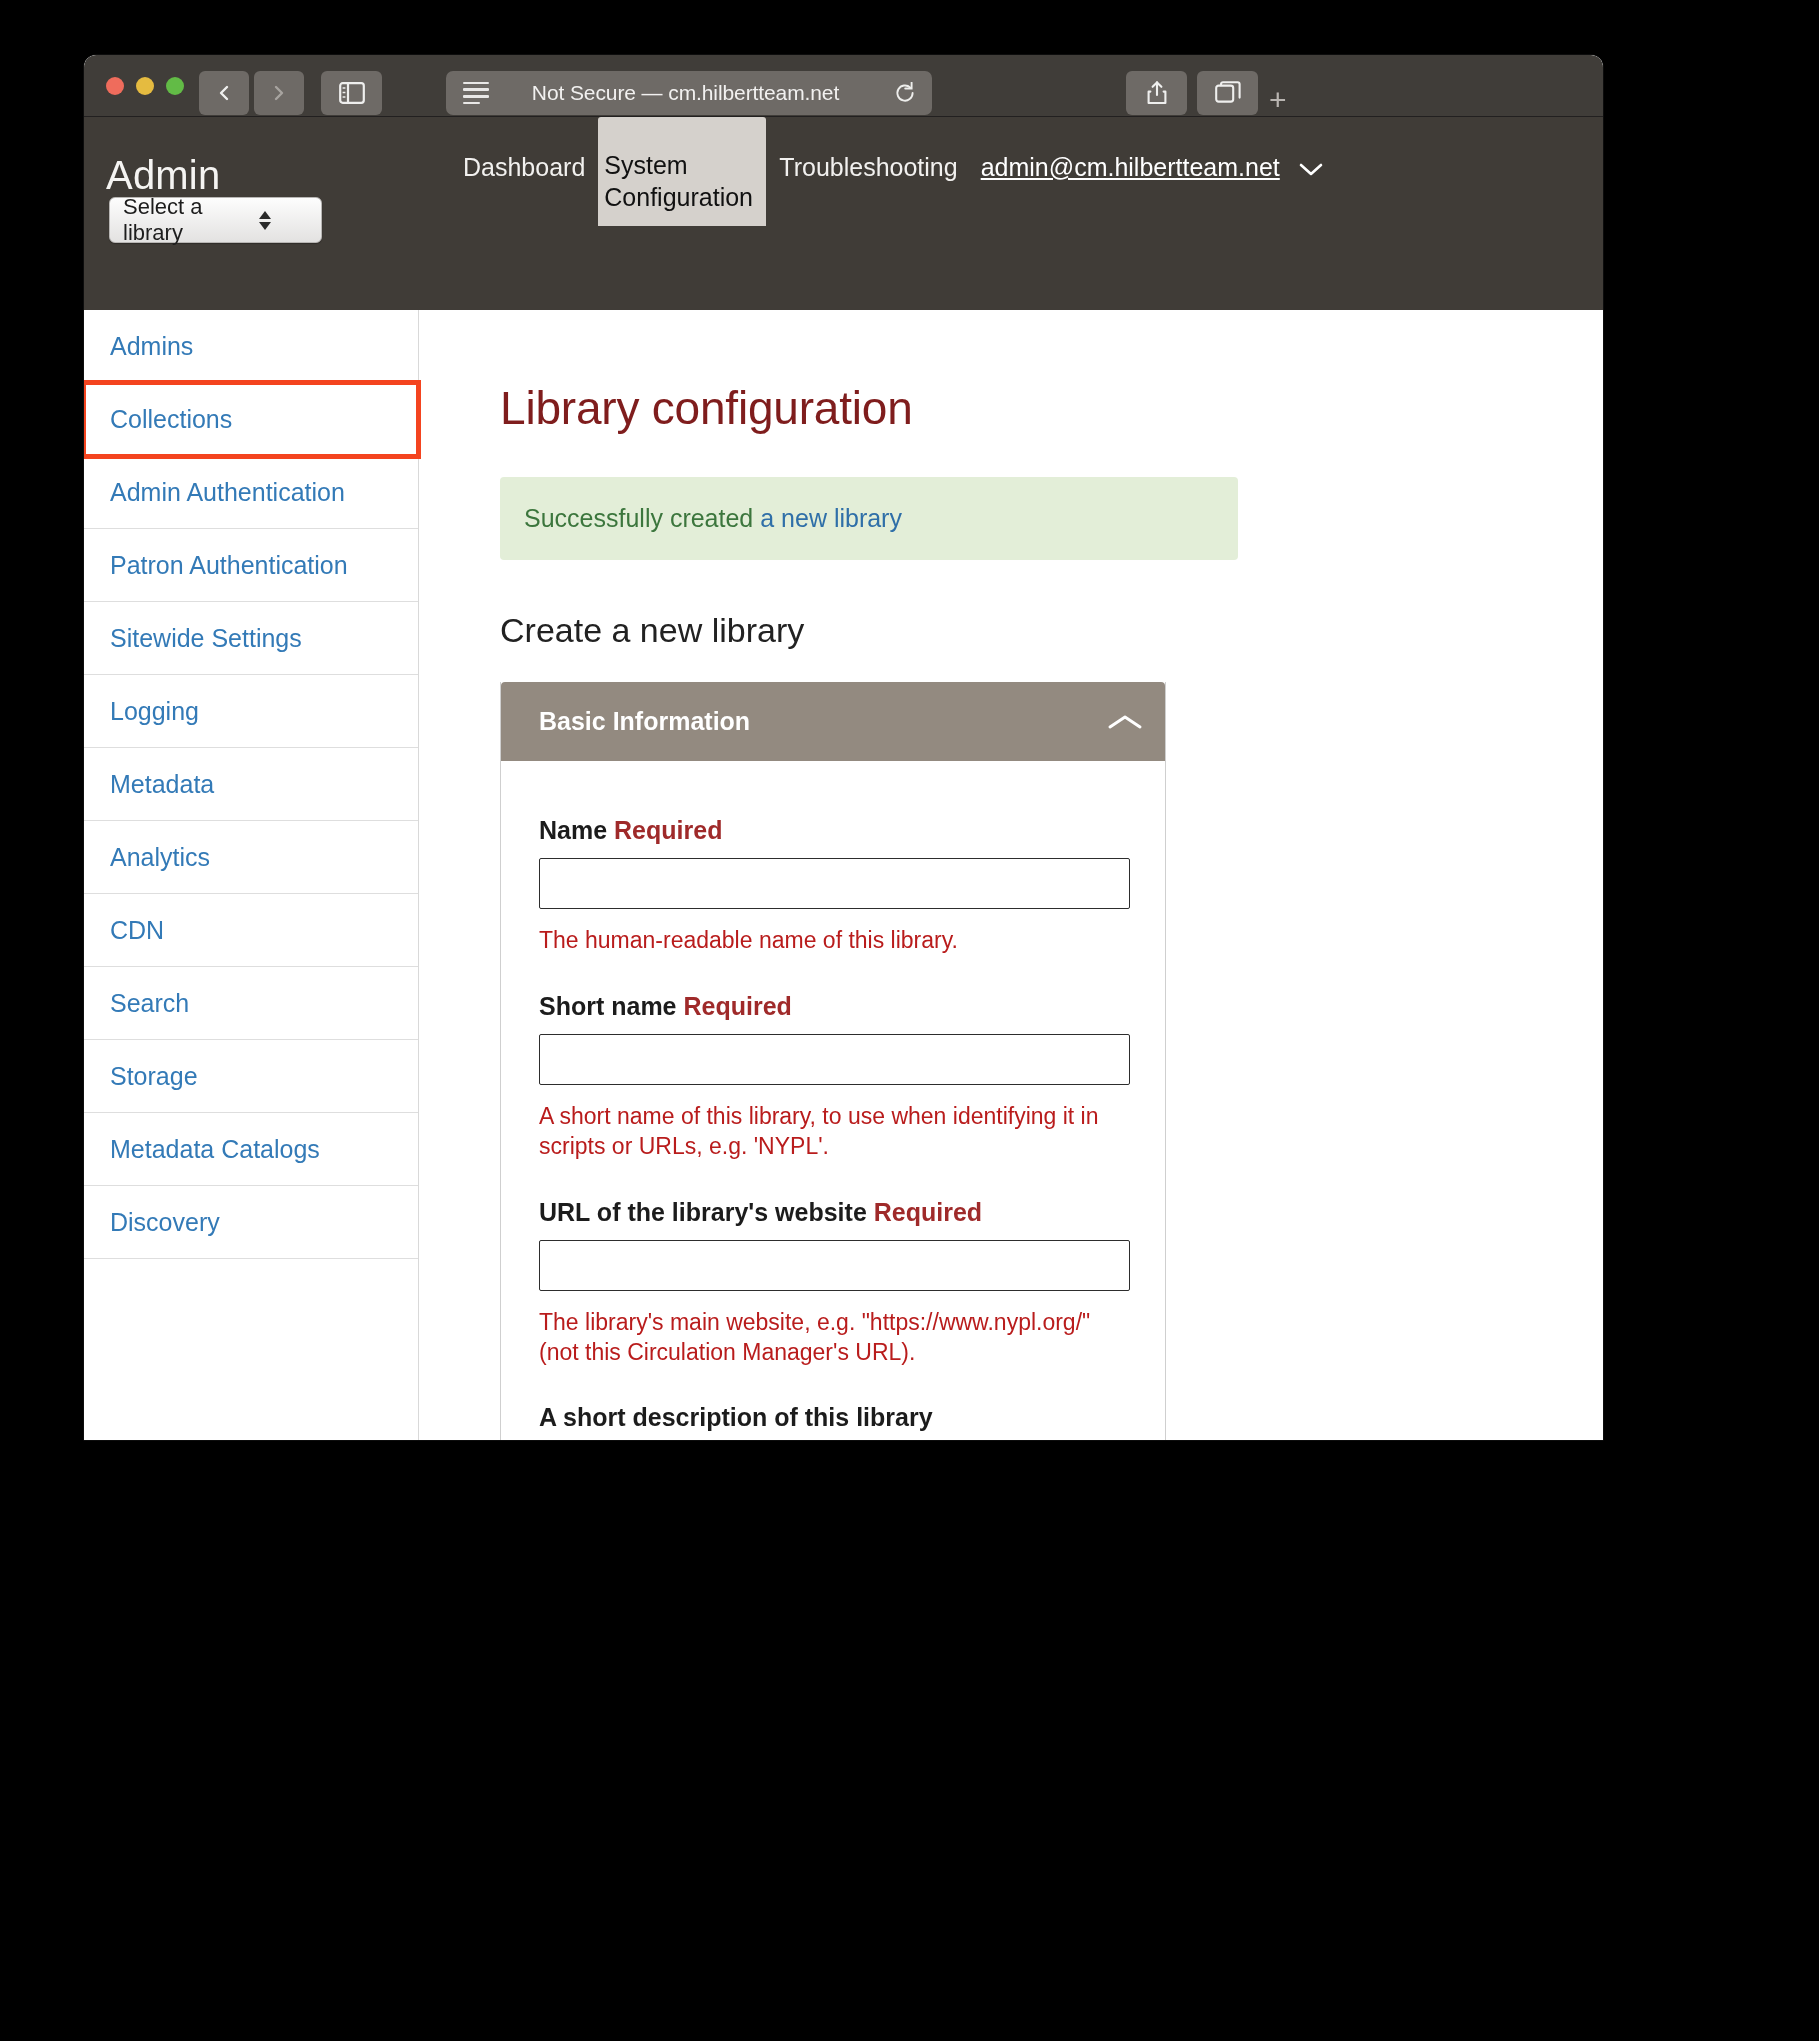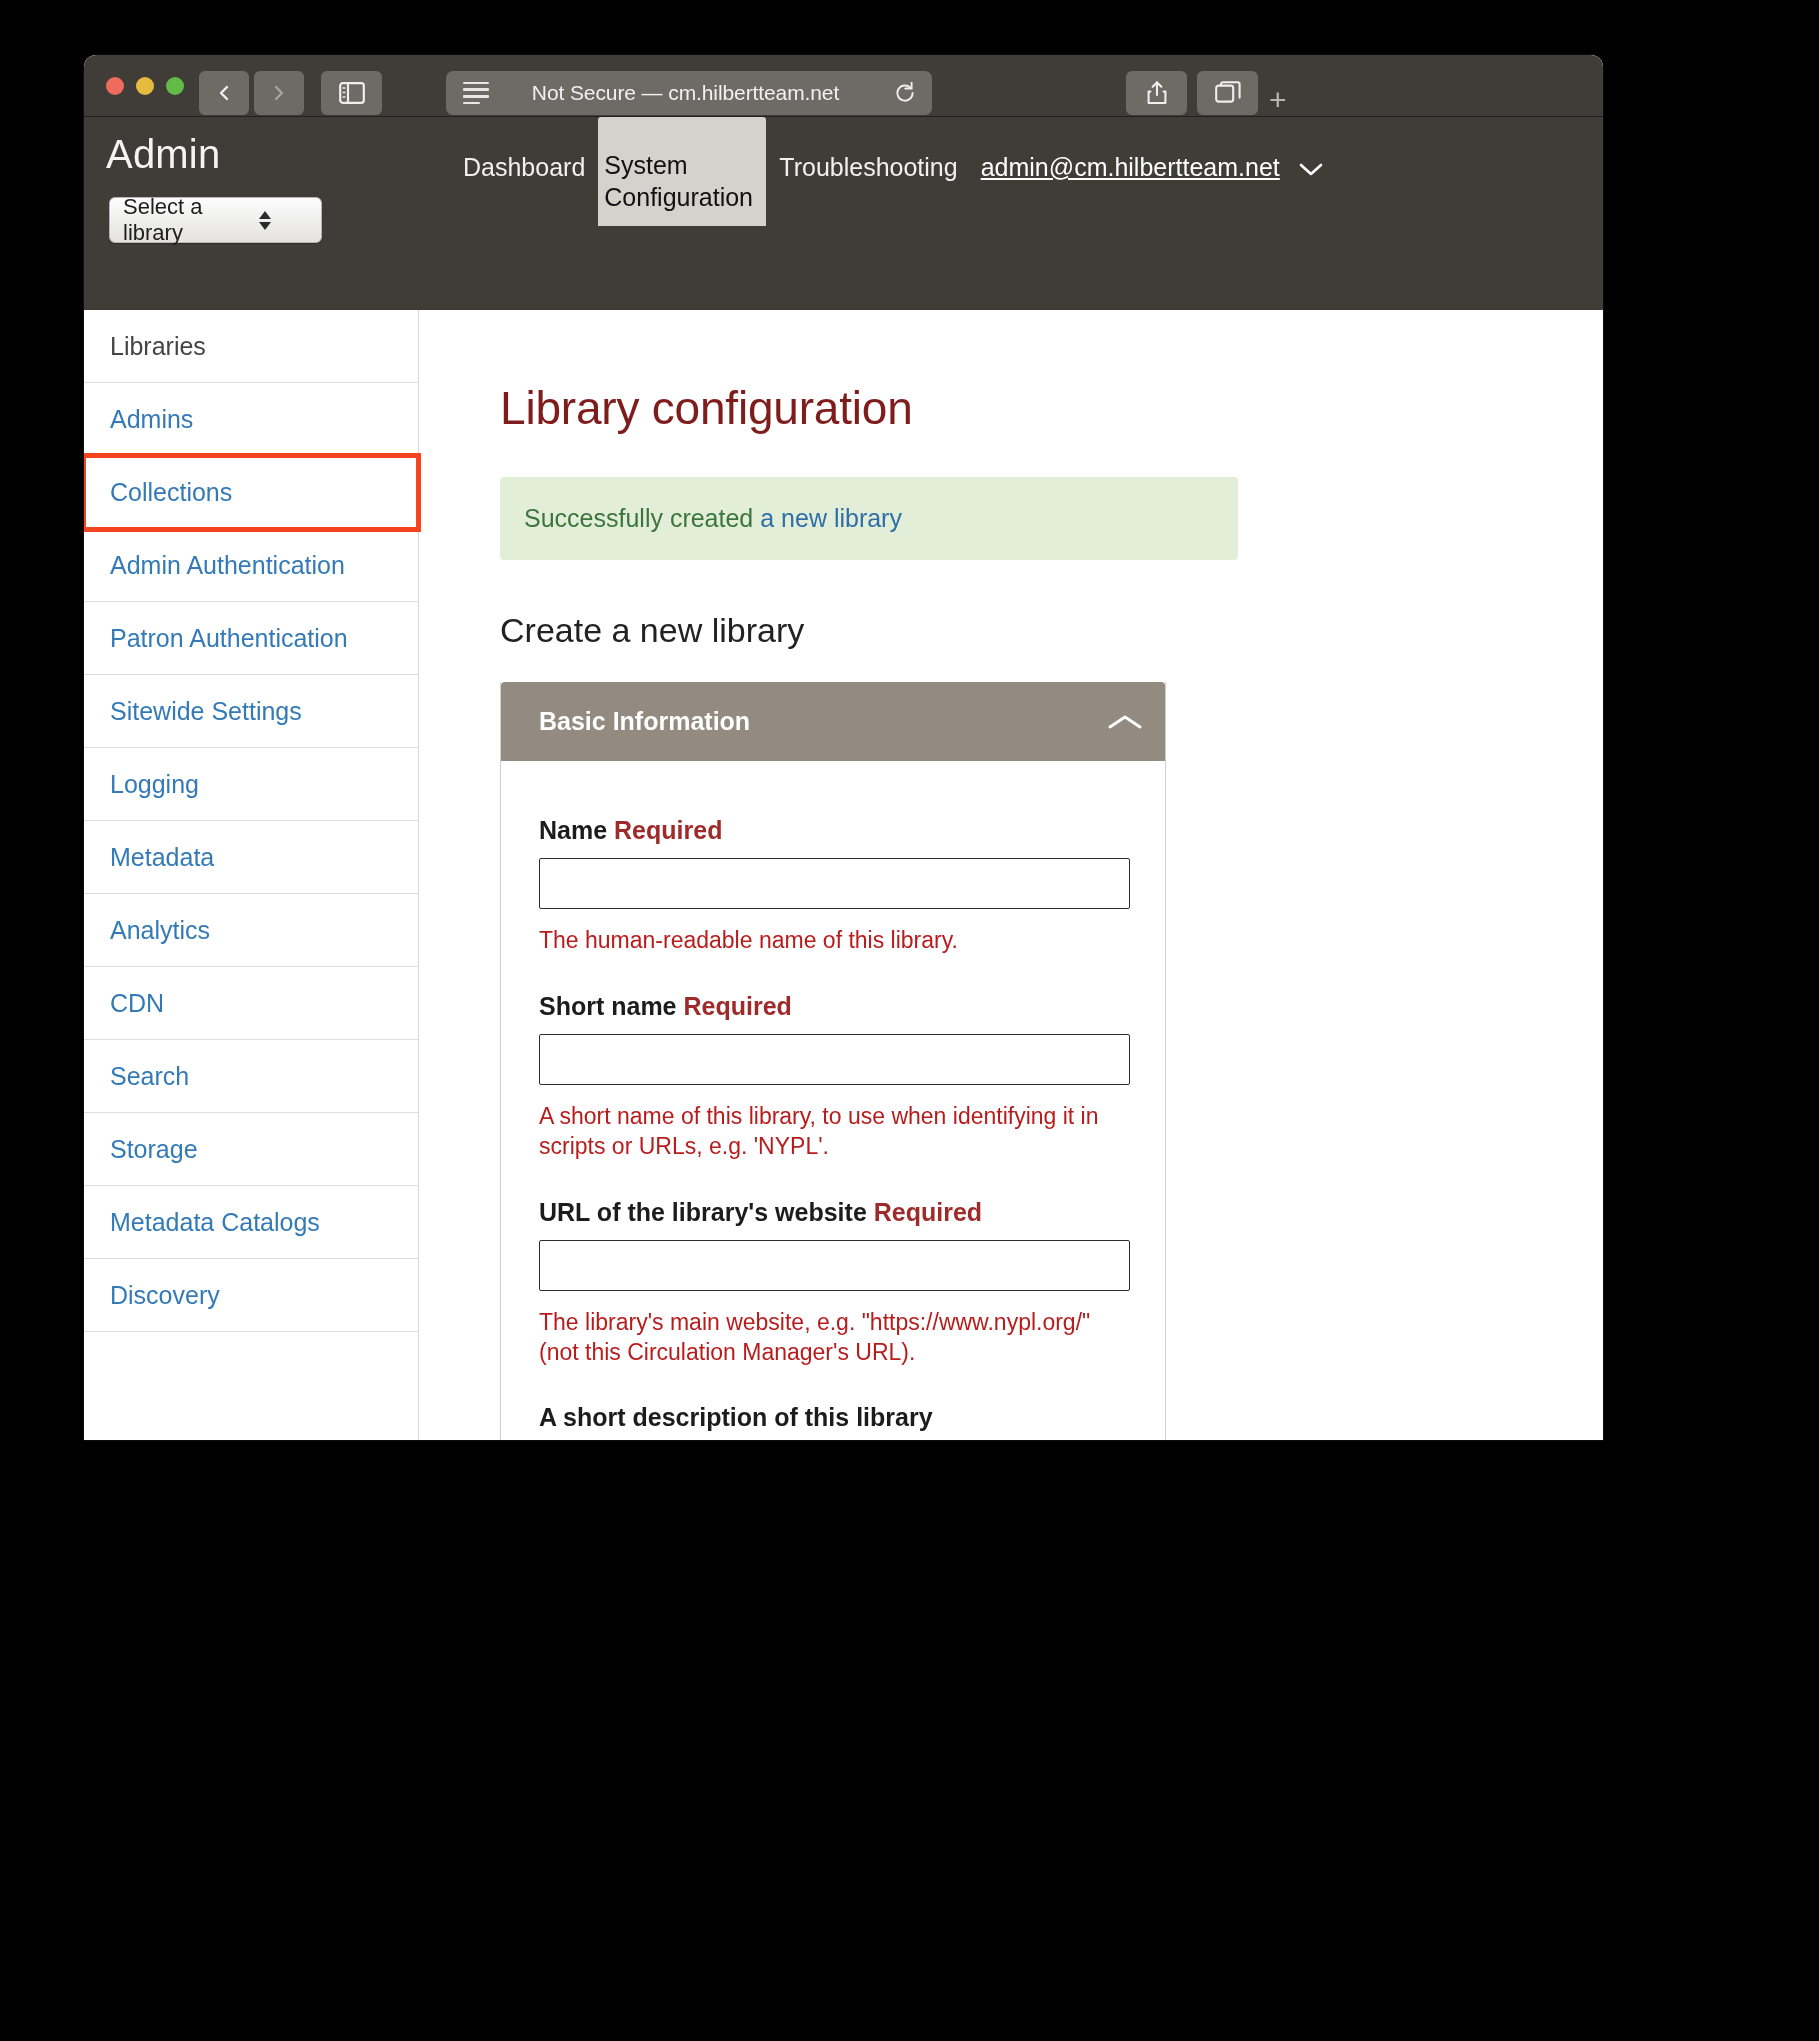--- a/index.html
+++ b/index.html
@@ -98,21 +98,21 @@
   }
 
   
   .admin-header {
     position: relative;
     height: 193px;
     background: #403c37;
   }
   .admin-title {
     position: absolute;
-    left: 22px; top: 15px;
+    left: 22px; top: 36px;
     color: #f5f4f2;
     font-size: 40px;
     font-weight: 400;
     letter-spacing: 0.2px;
   }
   .lib-select {
     position: absolute;
     left: 25px; top: 80px;
     width: 213px; height: 46px;
     border-radius: 6px;
@@ -361,21 +361,20 @@
       <svg class="nav-caret" viewBox="0 0 26 16">
           <path d="M3 4 L13 13 L23 4"></path>
         </svg>
     </div>
   </div>
 
   <div class="content">
 
     <nav class="sidebar">
       <ul class="side-list">
-        <li class="side-item current">Libraries</li>
         <li class="side-item">Admins</li>
         <li class="side-item flagged">Collections</li>
         <li class="side-item">Admin Authentication</li>
         <li class="side-item">Patron Authentication</li>
         <li class="side-item">Sitewide Settings</li>
         <li class="side-item">Logging</li>
         <li class="side-item">Metadata</li>
         <li class="side-item">Analytics</li>
         <li class="side-item">CDN</li>
         <li class="side-item">Search</li>

